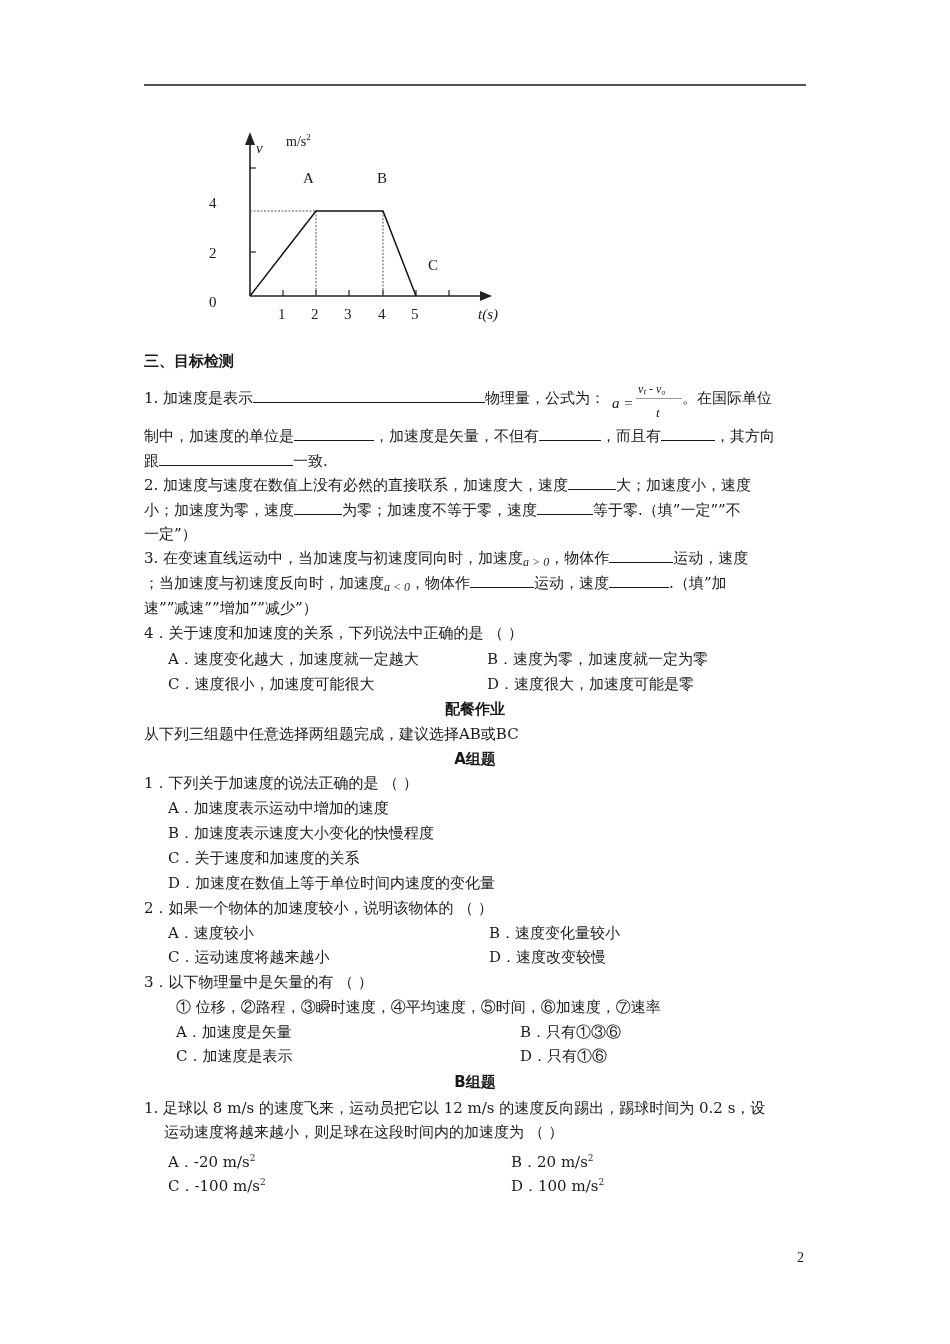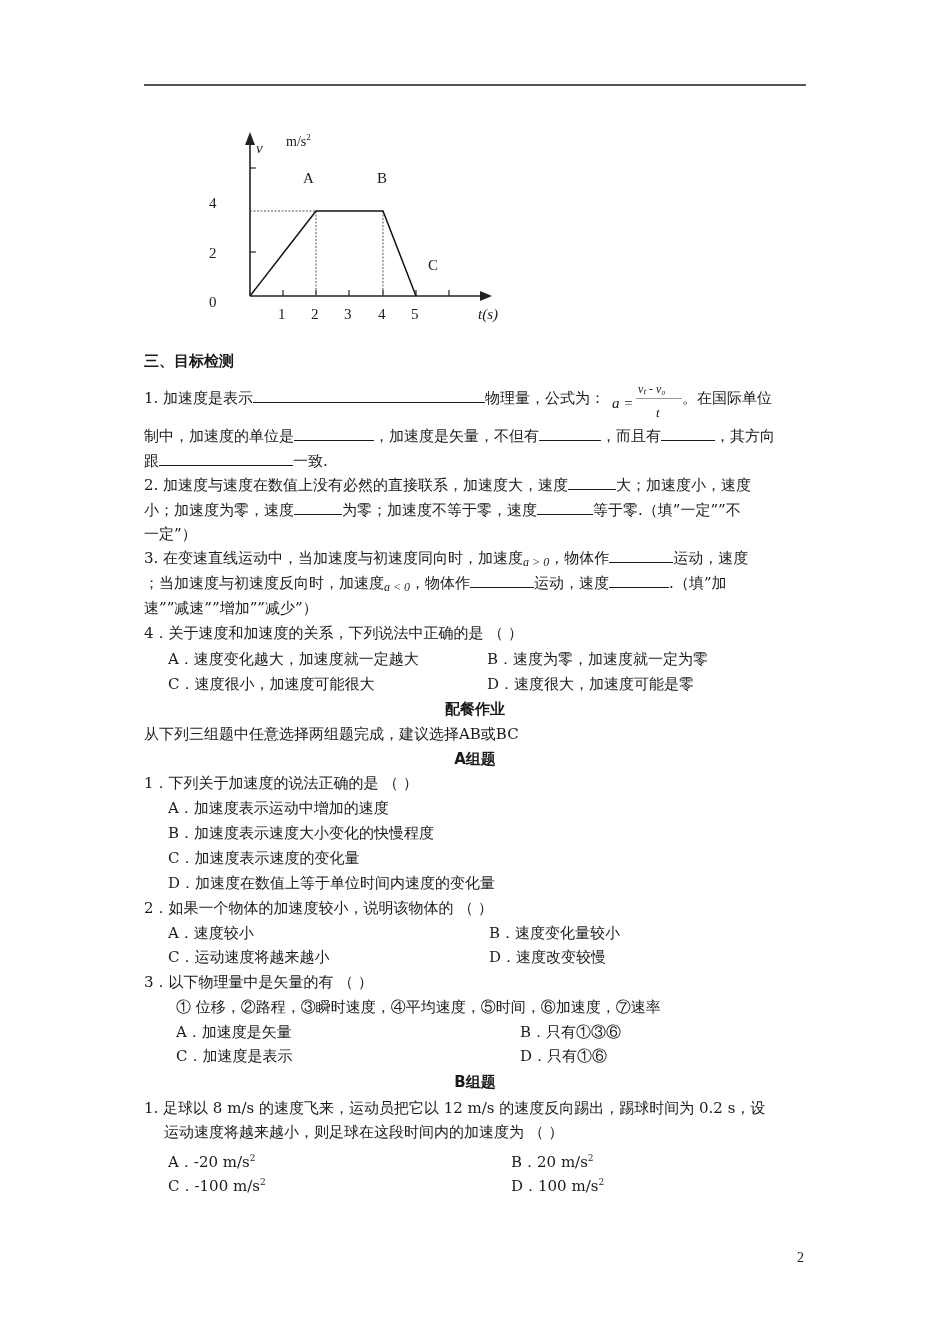--- a/index.html
+++ b/index.html
@@ -104,21 +104,21 @@
 <div class="col2" style="left:168px;top:672px;">C．速度很小，加速度可能很大</div>
 <div class="col2" style="left:487px;top:672px;">D．速度很大，加速度可能是零</div>
 
 <div class="center bold" style="top:697px;">配餐作业</div>
 <div class="line" style="top:722px;">从下列三组题中任意选择两组题完成，建议选择AB或BC</div>
 
 <div class="center bold" style="top:747px;">A组题</div>
 <div class="line" style="top:771px;">1．下列关于加速度的说法正确的是      （        ）</div>
 <div class="col2" style="left:168px;top:796px;">A．加速度表示运动中增加的速度</div>
 <div class="col2" style="left:152px;top:821px;margin-left:16px;">B．加速度表示速度大小变化的快慢程度</div>
-<div class="col2" style="left:168px;top:846px;">C．加速度表示速度的变化量</div>
+<div class="col2" style="left:168px;top:846px;">C．关于速度和加速度的关系</div>
 <div class="col2" style="left:168px;top:871px;">D．加速度在数值上等于单位时间内速度的变化量</div>
 
 <div class="line" style="top:896px;">2．如果一个物体的加速度较小，说明该物体的  （        ）</div>
 <div class="col2" style="left:168px;top:921px;">A．速度较小</div>
 <div class="col2" style="left:489px;top:921px;">B．速度变化量较小</div>
 <div class="col2" style="left:168px;top:945px;">C．运动速度将越来越小</div>
 <div class="col2" style="left:489px;top:945px;">D．速度改变较慢</div>
 
 <div class="line" style="top:970px;">3．以下物理量中是矢量的有      （        ）</div>
 <div class="col2" style="left:176px;top:995px;">① 位移，②路程，③瞬时速度，④平均速度，⑤时间，⑥加速度，⑦速率</div>

